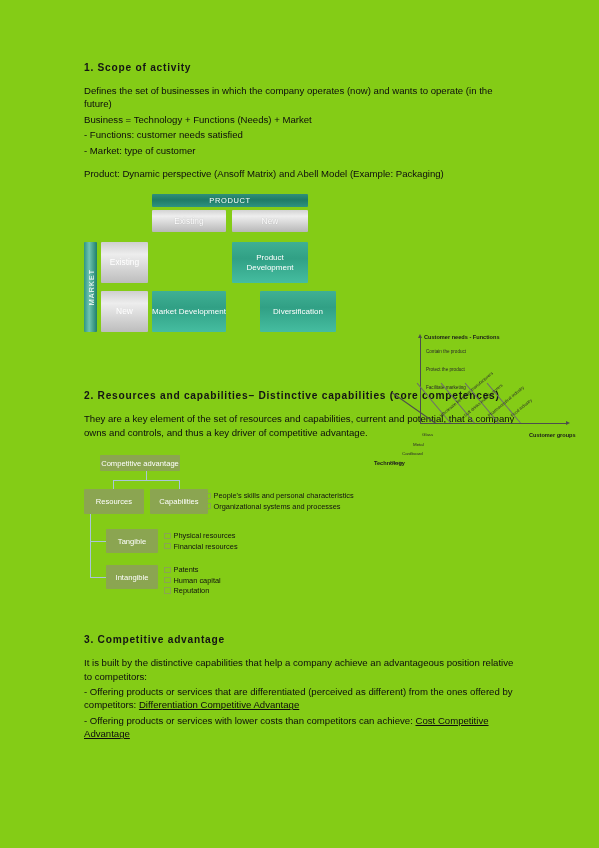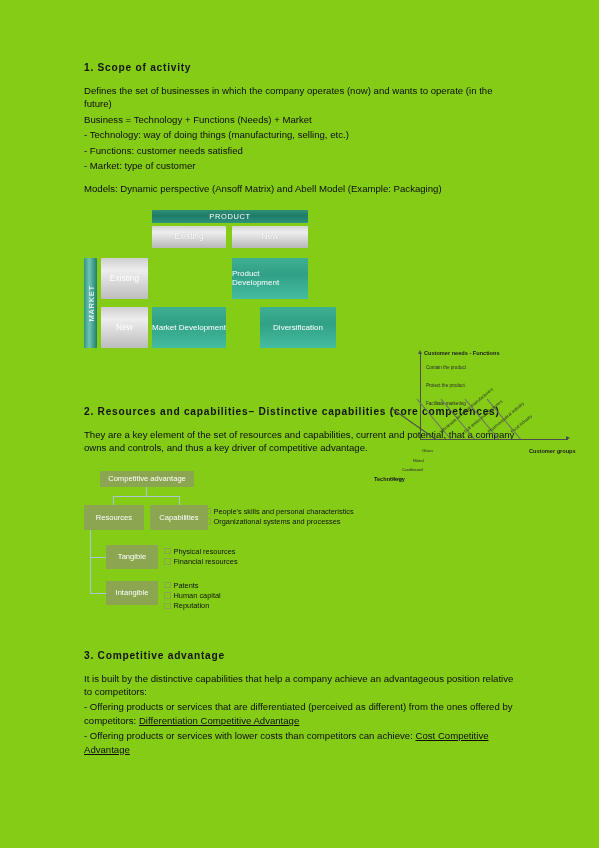--- a/index.html
+++ b/index.html
@@ -54,21 +54,21 @@
     position: relative;
     width: 224px;
     height: 140px;
     margin-top: 14px;
   }
   .an-cell {
     position: absolute;
     display: flex;
     align-items: center;
     justify-content: center;
-    text-align: left;
+    text-align: center;
     color: #ffffff;
     font-size: 8px;
     line-height: 9.5px;
     border-radius: 1px;
     box-sizing: border-box;
   }
   .an-product-hdr {
     left: 68px; top: 0;
     width: 156px; height: 13px;
     background: linear-gradient(to bottom, #2f8f79 0%, #1f7b66 45%, #2d9280 100%);
@@ -231,21 +231,21 @@
     background: #8ba551;
     color: #ffffff;
     display: flex;
     align-items: center;
     justify-content: center;
     text-align: center;
     font-size: 7.6px;
     box-sizing: border-box;
     border-radius: 1px;
   }
-  .tr-ca { left: 16px; top: 0; width: 94px; height: 16px; }
+  .tr-ca { left: 16px; top: 0; width: 80px; height: 16px; }
   .tr-res { left: 0px; top: 34px; width: 60px; height: 25px; }
   .tr-cap { left: 66px; top: 34px; width: 58px; height: 25px; }
   .tr-tan { left: 22px; top: 74px; width: 52px; height: 24px; }
   .tr-int { left: 22px; top: 110px; width: 52px; height: 24px; }
 
   .tr-line {
     position: absolute;
     background: #aac4d8;
   }
   .tr-l-vert-ca { left: 62px; top: 16px; width: 1px; height: 9px; }
@@ -282,24 +282,23 @@
 </head>
 <body>
 
 <div class="page">
   <div class="content">
 
     <h2 class="section-heading">1. Scope of activity</h2>
 
     <p class="body-text">Defines the set of businesses in which the company operates (now) and wants to operate (in the future)</p>
     <p class="body-text">Business = Technology + Functions (Needs) + Market</p>
-    <p class="body-text">- Technology: way of doing things (manufacturing, selling, etc.)</p>
     <p class="body-text">- Functions: customer needs satisfied</p>
     <p class="body-text">- Market: type of customer</p>
-    <p class="body-text gap">Models: Dynamic perspective (Ansoff Matrix) and Abell Model (Example: Packaging)</p>
+    <p class="body-text gap">Product: Dynamic perspective (Ansoff Matrix) and Abell Model (Example: Packaging)</p>
 
     <div style="position:relative;">
       <div class="ansoff">
 
         <div class="an-cell an-product-hdr">PRODUCT</div>
 
         <div class="an-cell an-col-hdr an-col-existing">Existing</div>
         <div class="an-cell an-col-hdr an-col-new">New</div>
 
         <div class="an-market-label">

